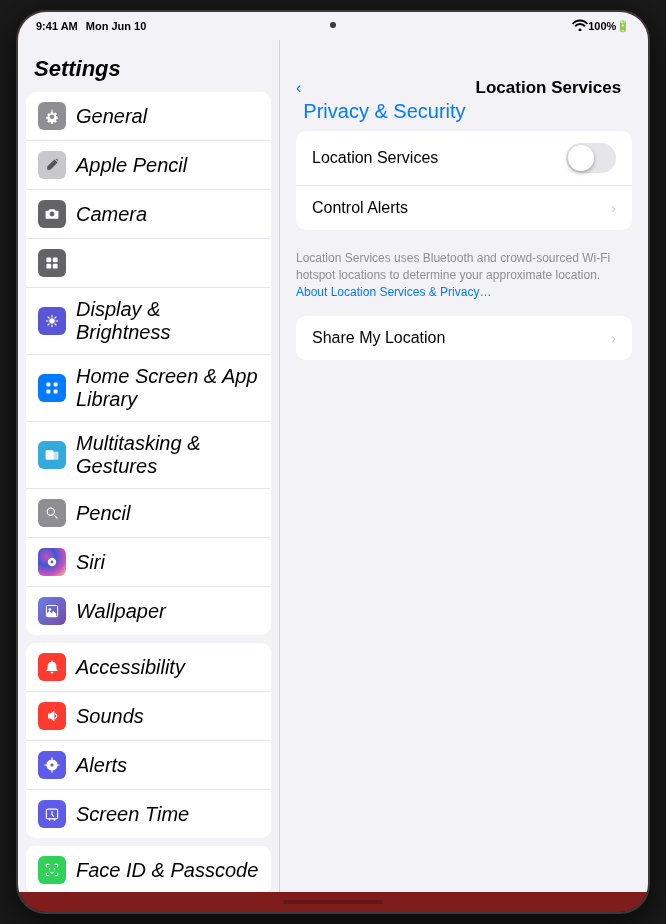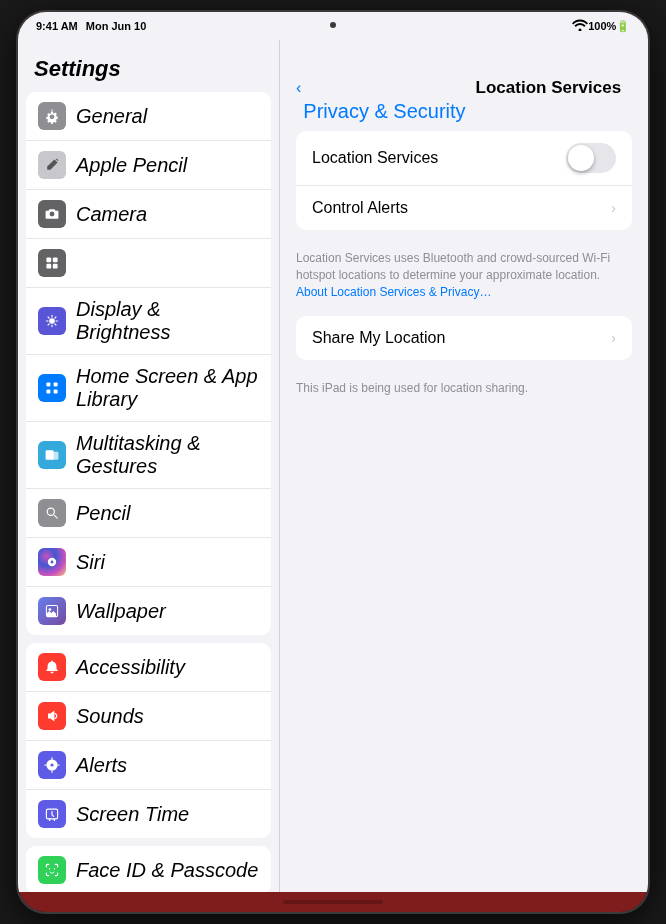--- a/index.html
+++ b/index.html
@@ -507,23 +507,20 @@
           <p class="description-text">Location Services uses Bluetooth and crowd-sourced Wi-Fi hotspot locations to determine your approximate location. <a style="color:#007aff; text-decoration:none;">About Location Services &amp; Privacy…</a></p>
         </div>
 
         <div class="settings-section">
           <div class="settings-row">
             <span class="settings-row-label">Share My Location</span>
             <span class="settings-row-chevron">›</span>
           </div>
         </div>
 
-        <div class="description-section">
-          <p class="description-text">This iPad is being used for location sharing.</p>
-        </div>
 
       </div>
     </div>
 
     <div class="home-indicator">
       <div class="home-bar"></div>
     </div>
 
   </div>
 </div>

